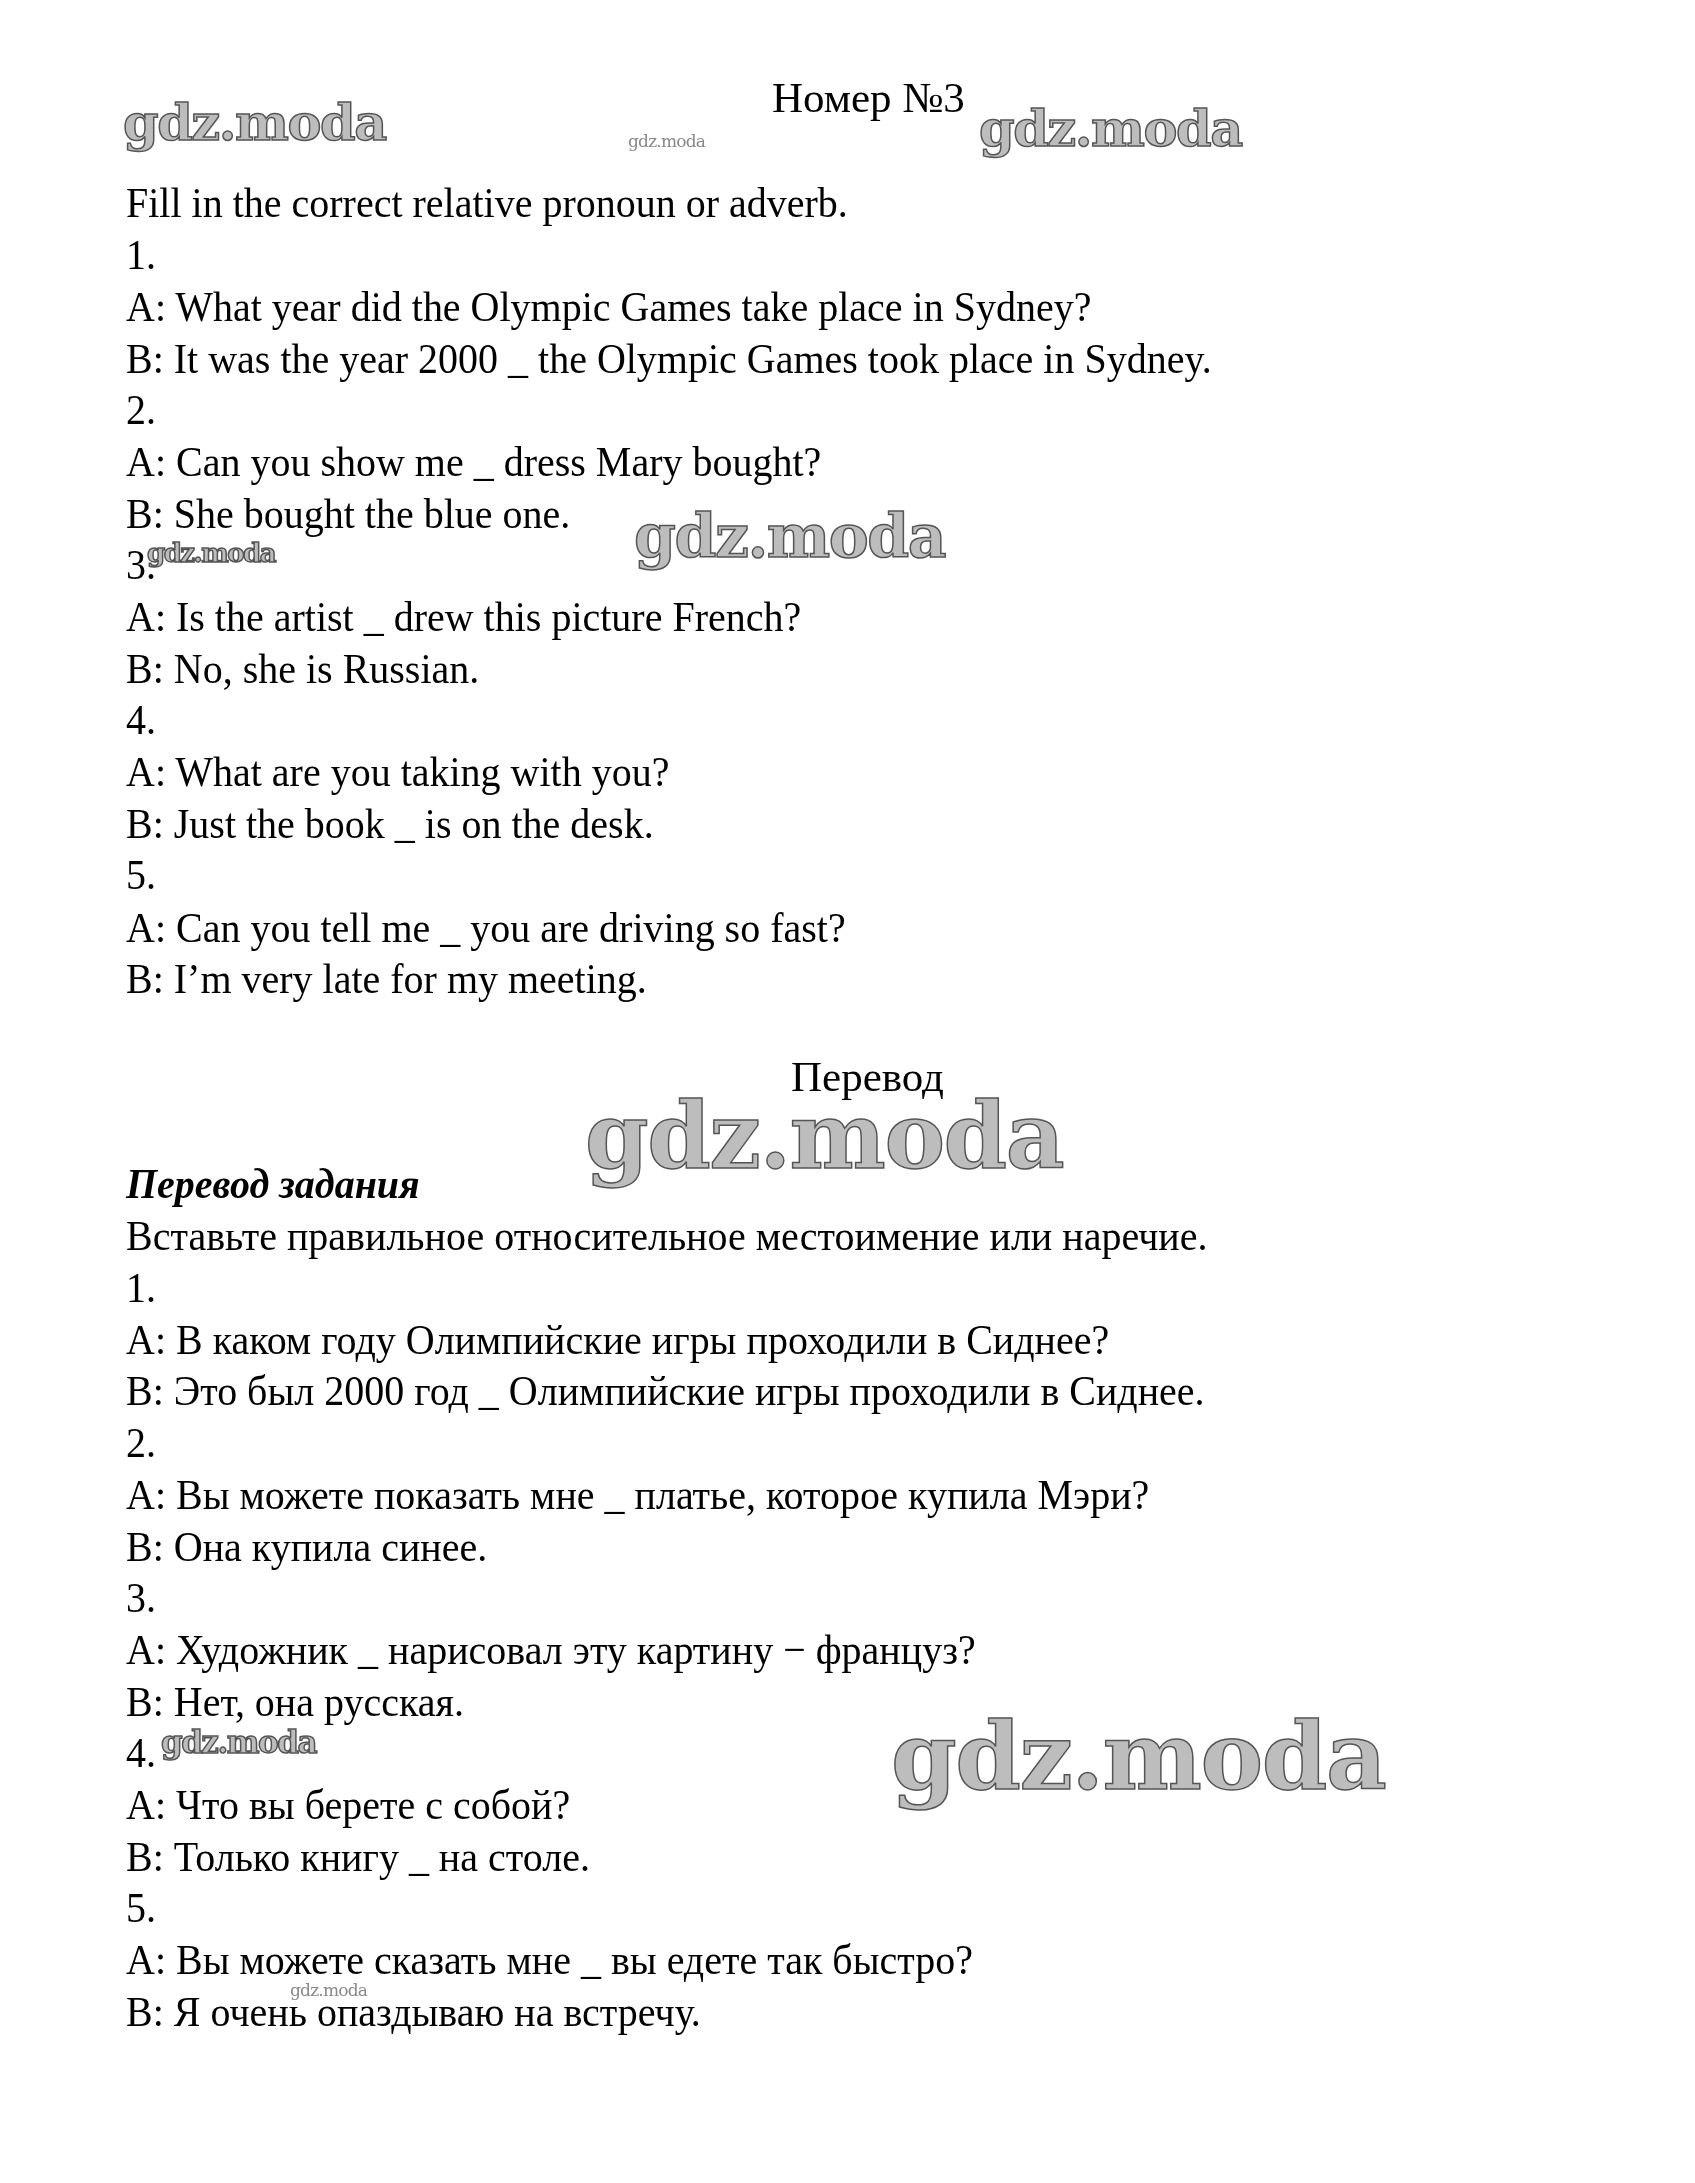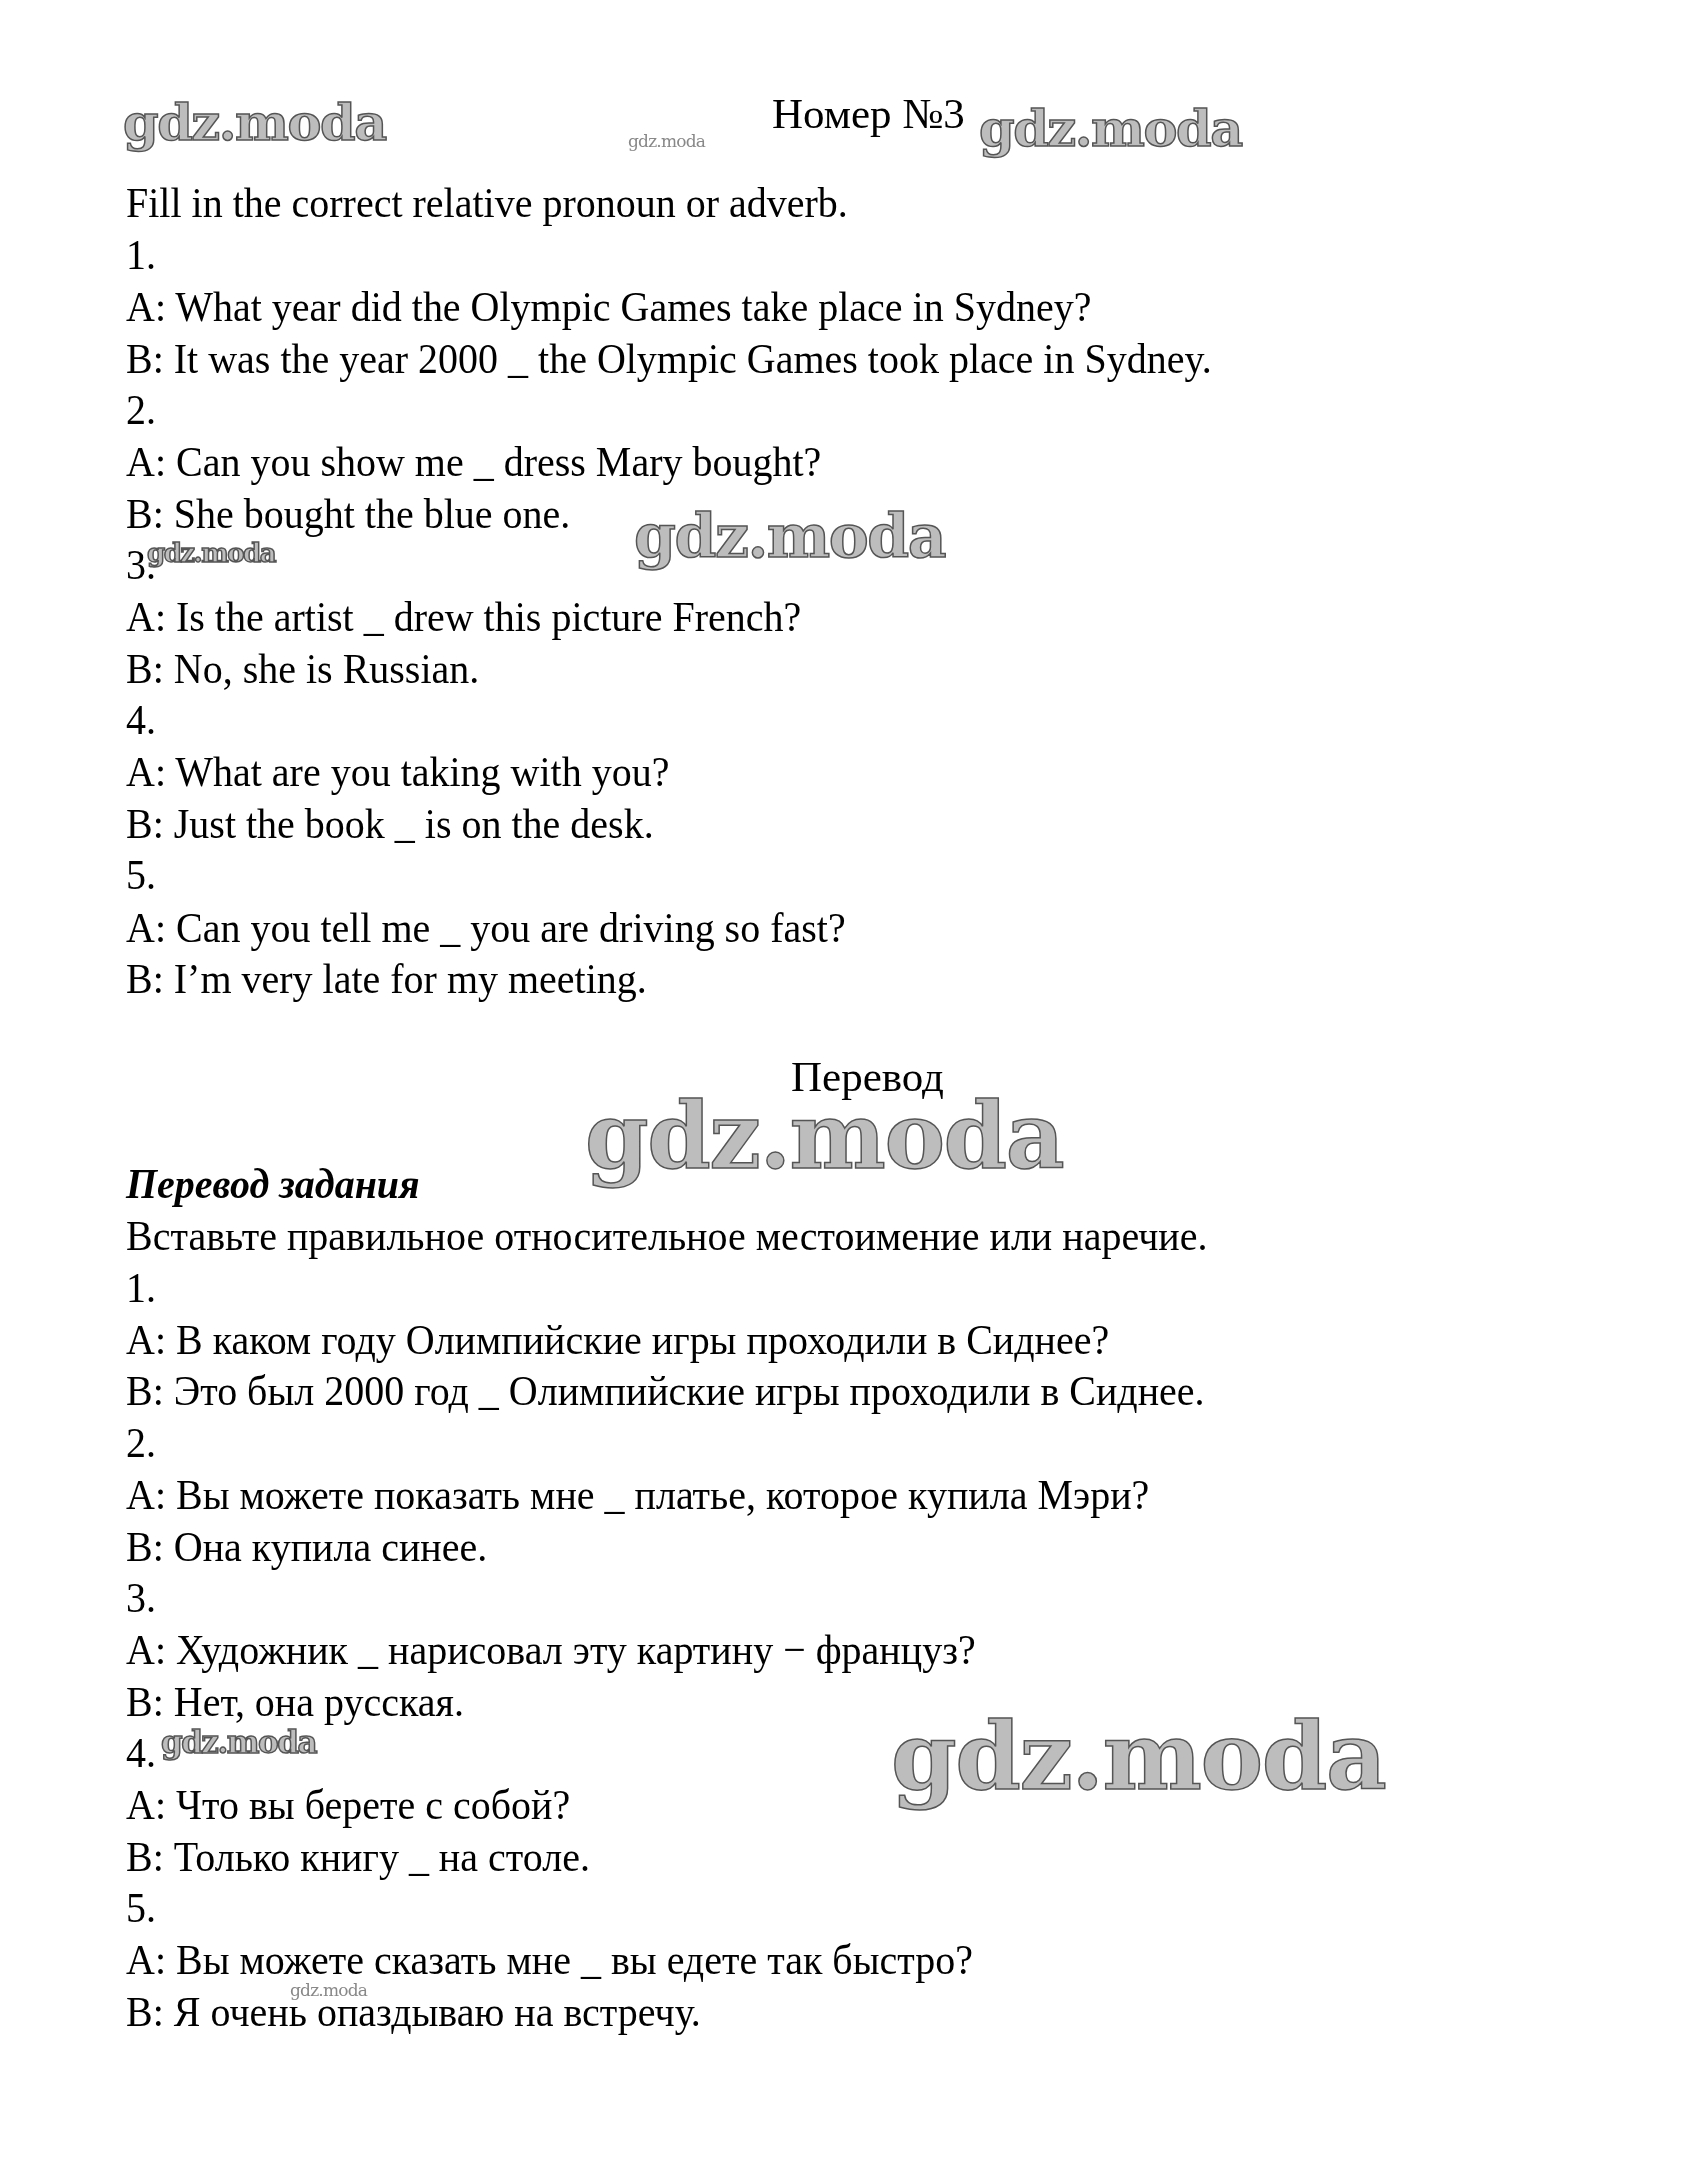--- a/index.html
+++ b/index.html
@@ -19,21 +19,21 @@
 <div class="wm" style="left:123px; top:92px; font-size:51px;">gdz.moda</div>
 <div class="wm small" style="left:628px; top:131px; font-size:17px;">gdz.moda</div>
 <div class="wm" style="left:979px; top:98px; font-size:51px;">gdz.moda</div>
 <div class="wm" style="left:634px; top:501px; font-size:60px;">gdz.moda</div>
 <div class="wm" style="left:147px; top:538px; font-size:26px;">gdz.moda</div>
 <div class="wm" style="left:585px; top:1083px; font-size:91px;">gdz.moda</div>
 <div class="wm" style="left:161px; top:1724px; font-size:31px;">gdz.moda</div>
 <div class="wm" style="left:891px; top:1701px; font-size:94px;">gdz.moda</div>
 <div class="wm small" style="left:290px; top:1980px; font-size:17px;">gdz.moda</div>
 
-<div class="center" style="left:772px; top:88px;">Номер №3</div>
+<div class="center" style="left:772px; top:72px;">Номер №3</div>
 
 <div class="line" style="top:177px;">Fill in the correct relative pronoun or adverb.</div>
 
 <div class="line" style="top:229px;">1.</div>
 <div class="line" style="top:281px;">A: What year did the Olympic Games take place in Sydney?</div>
 <div class="line" style="top:333px;">B: It was the year 2000 _ the Olympic Games took place in Sydney.</div>
 
 <div class="line" style="top:384px;">2.</div>
 <div class="line" style="top:436px;">A: Can you show me _ dress Mary bought?</div>
 <div class="line" style="top:488px;">B: She bought the blue one.</div>

